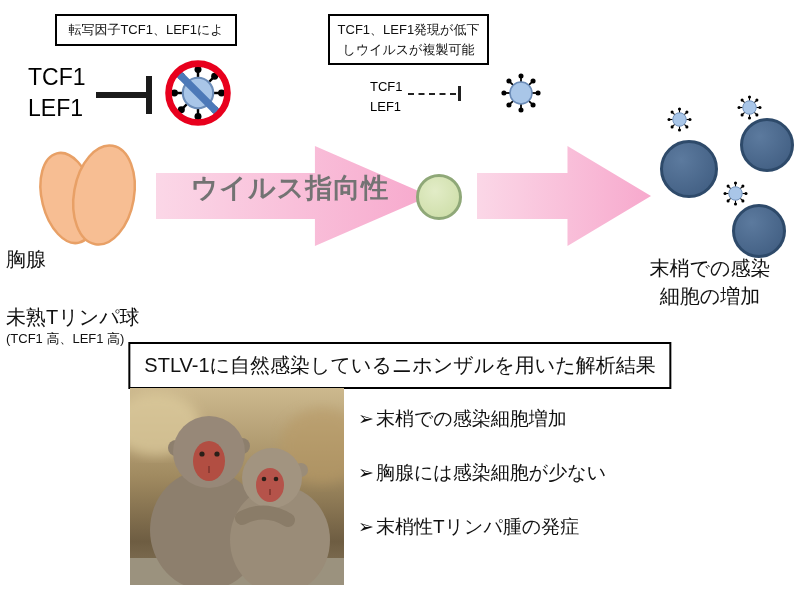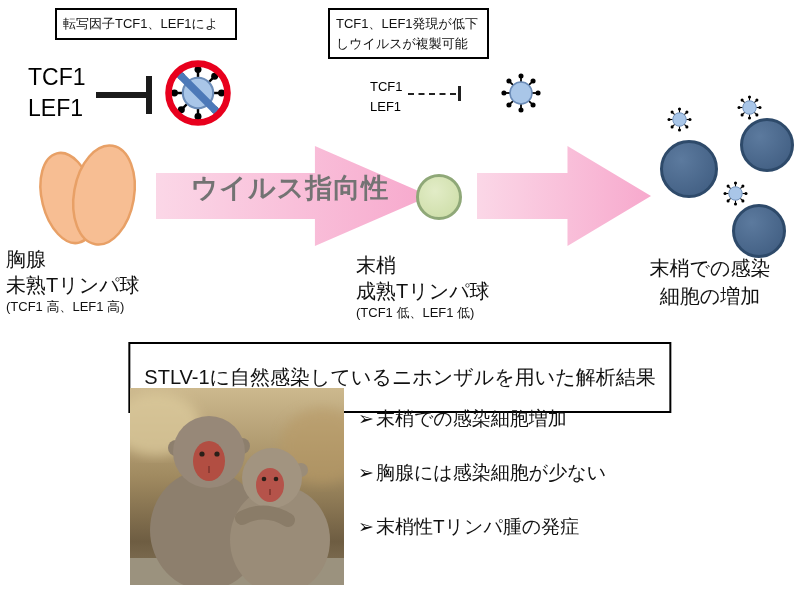--- a/index.html
+++ b/index.html
@@ -2,22 +2,22 @@
 <html><head>
 <meta charset="utf-8">
 <style>
   html,body{margin:0;padding:0;background:#fff;}
   .canvas{
     position:relative;width:800px;height:591px;background:#ffffff;overflow:hidden;
     font-family:"Liberation Sans","DejaVu Sans",sans-serif;color:#111;
   }
   .abs{position:absolute;}
   .callout{
-    border:2px solid #000;background:#fff;text-align:left;
-    font-size:13px;line-height:1.5;padding:4px 6px;box-sizing:border-box;
+    border:2px solid #000;background:#fff;text-align:center;
+    font-size:13px;line-height:1.5;padding:4px 6px;box-sizing:border-box;margin-top:6px;
   }
   .factors-big{font-size:23px;line-height:1.35;color:#000;}
   .factors-small{font-size:13px;line-height:1.5;color:#000;}
   .tbar-h{background:#1b1b1b;height:6px;}
   .tbar-v{background:#1b1b1b;width:6px;}
   .dashline{border-top:2px dashed #222;}
   .dashbar{background:#222;width:3px;height:15px;}
   .arrow{
     background:linear-gradient(90deg,#FBD7E7 0%,#F7A9CD 100%);
   }
@@ -31,25 +31,25 @@
     background:radial-gradient(circle at 40% 35%,#E2ECC7,#CBDCA4);
     border:3px solid #8FA878;box-sizing:border-box;
   }
   .cell-dark{
     border-radius:50%;
     background:radial-gradient(circle at 35% 32%,#5C7A9E,#3D5A7E);
     border:3px solid #2E4A6A;box-sizing:border-box;
   }
   .label-block{text-align:left;}
   .label-title{font-size:20px;line-height:1.3;}
-  .label-sub{font-size:20px;line-height:1.3;}
+  .label-sub{font-size:20px;line-height:1.3;margin-top:32px;}
   .label-note{font-size:13px;line-height:1.4;}
   .right-label{font-size:20px;line-height:1.4;text-align:center;}
   .results-box{
-    border:2px solid #000;background:#fff;padding:20px 14px;
+    border:2px solid #000;background:#fff;padding:8px 14px;
     font-size:20px;white-space:nowrap;
   }
   .bullets{font-size:19px;line-height:1.2;}
   .bullet{margin-bottom:31px;white-space:nowrap;}
   .bullet .glyph{margin-right:2px;}
   .photo-frame{width:214px;height:197px;overflow:hidden;}
 </style>
 </head>
 <body>
 
@@ -144,25 +144,20 @@
       </svg>
     <div class="abs cell-dark" style="left:92px;top:114px;width:54px;height:54px;"></div>
   </div>
 
   <div class="abs label-block" style="left:6px;top:246px;width:164px;">
     <div class="label-title">胸腺</div>
     <div class="label-sub">未熟Tリンパ球</div>
     <div class="label-note">(TCF1 高、LEF1 高)</div>
   </div>
 
-  <div class="abs label-block" style="left:356px;top:252px;width:168px;">
-    <div class="label-title">末梢</div>
-    <div class="label-sub">成熟Tリンパ球</div>
-    <div class="label-note">(TCF1 低、LEF1 低)</div>
-  </div>
 
   <div class="abs right-label" style="left:628px;top:254px;width:164px;">
     <div>末梢での感染</div>
     <div>細胞の増加</div>
   </div>
 
   <div class="abs results-box" style="left:50%;top:342px;transform:translateX(-50%);">STLV-1に自然感染しているニホンザルを用いた解析結果</div>
 
   <div class="abs photo-frame" style="left:130px;top:388px;">
     <svg viewBox="0 0 214 197" width="214" height="197">

